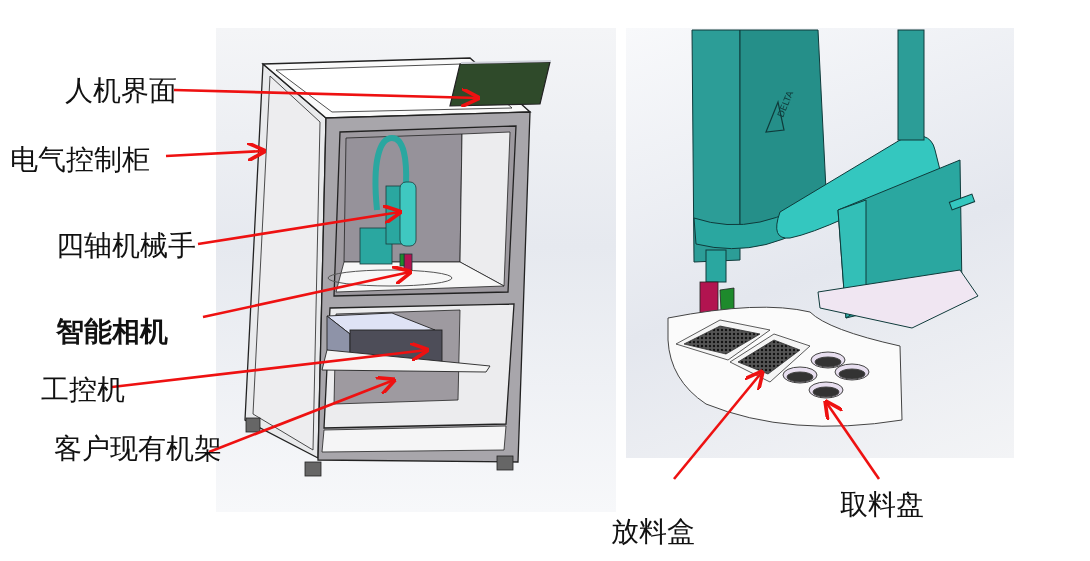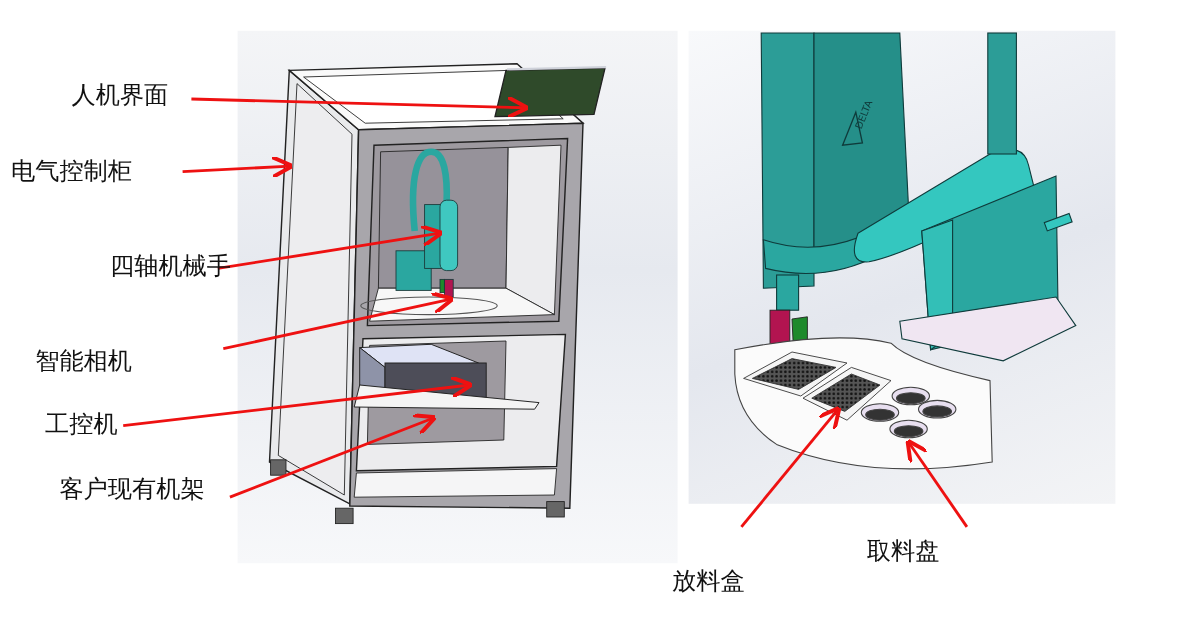--- a/index.html
+++ b/index.html
@@ -1,20 +1,20 @@
 <!DOCTYPE html>
 <html><head>
 <meta charset="utf-8">
 <style>
   html,body{margin:0;padding:0;background:#ffffff;}
   body{width:1090px;height:561px;position:relative;overflow:hidden;font-family:"DejaVu Sans","Liberation Sans",sans-serif;}
   .panel{position:absolute;}
   #left-panel{left:216px;top:28px;width:400px;height:484px;background:linear-gradient(180deg,#f4f5f7 0%,#e6e9ef 45%,#f7f8fa 100%);}
   #right-panel{left:626px;top:28px;width:388px;height:430px;background:linear-gradient(160deg,#f8f9fb 0%,#e4e7ee 55%,#f3f4f6 100%);}
-  .label{position:absolute;font-size:22px;color:#111;white-space:nowrap;line-height:1;}
+  .label{position:absolute;font-size:28px;color:#111;white-space:nowrap;line-height:1;}
   svg.overlay{position:absolute;left:0;top:0;}
 </style>
 </head>
 <body>
 
 <div class="panel" id="left-panel"></div>
 
 <div class="panel" id="right-panel"></div>
 
 <svg class="overlay" width="1090" height="561" viewBox="0 0 1090 561">
@@ -135,18 +135,18 @@
     <line x1="203" y1="317" x2="410" y2="272"></line>
     <line x1="112" y1="387" x2="427" y2="350"></line>
     <line x1="209" y1="452" x2="394" y2="380"></line>
     <line x1="674" y1="479" x2="762" y2="372"></line>
     <line x1="879" y1="479" x2="826" y2="402"></line>
   </g>
 </svg>
 
 <div class="label" style="left:65px;top:77px;">人机界面</div>
 <div class="label" style="left:10px;top:146px;">电气控制柜</div>
-<div class="label" style="left:56px;top:232px;margin-left:44px;">四轴机械手</div>
-<div class="label" style="left:32px;top:318px;">智能相机</div>
+<div class="label" style="left:56px;top:232px;">四轴机械手</div>
+<div class="label" style="left:56px;top:318px;font-weight:bold;">智能相机</div>
 <div class="label" style="left:41px;top:376px;text-align:center;">工控机</div>
 <div class="label" style="left:54px;top:435px;">客户现有机架</div>
 <div class="label" style="left:611px;top:491px;margin-top:27px;">放料盒</div>
-<div class="label" style="left:788px;top:491px;text-align:right;">取料盘</div>
+<div class="label" style="left:840px;top:491px;text-align:right;">取料盘</div>
 
 </body></html>

